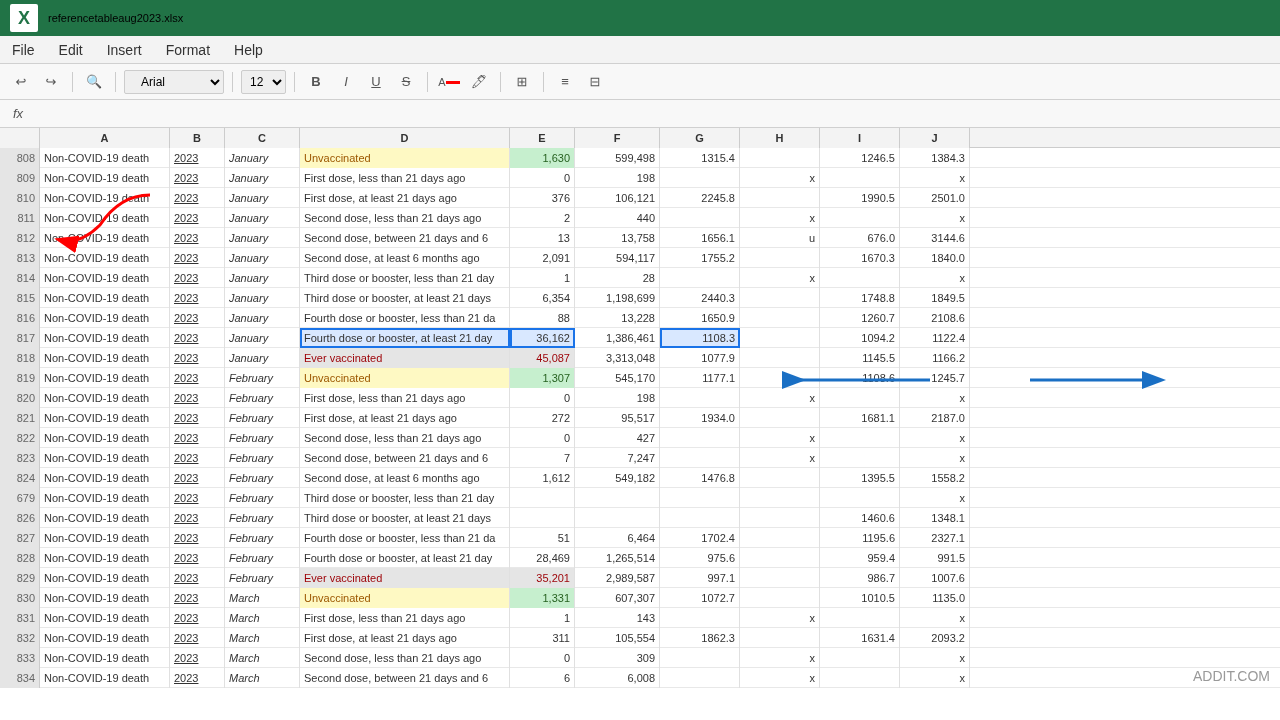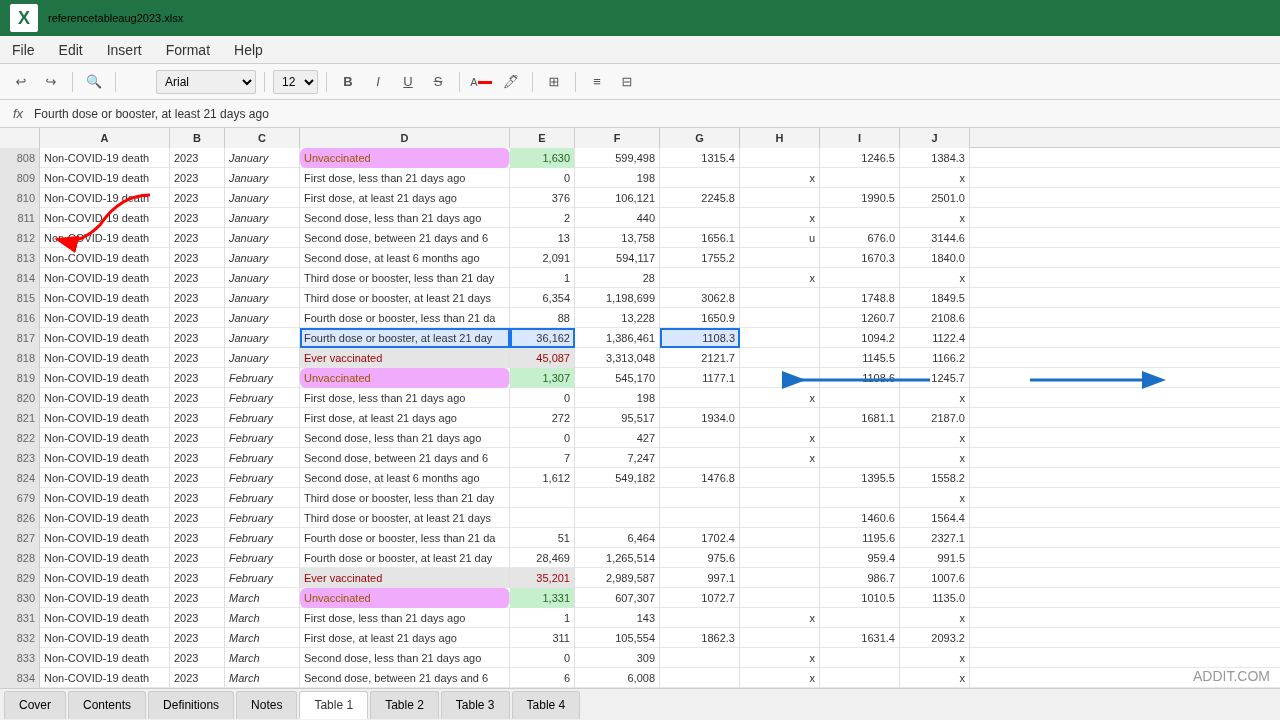--- a/index.html
+++ b/index.html
@@ -24,21 +24,21 @@
     
     .toolbar {
       display: flex; align-items: center; height: 36px; background: #f8f8f8; border-bottom: 1px solid #d0d0d0; padding: 0 8px; gap: 4px;
     }
     .toolbar-btn {
       width: 26px; height: 26px; display: flex; align-items: center; justify-content: center;
       border: 1px solid transparent; border-radius: 2px; cursor: pointer; font-size: 13px; color: #555;
     }
     .toolbar-sep { width: 1px; height: 20px; background: #ccc; margin: 0 4px; }
     .font-select {
-      height: 24px; border: 1px solid #ccc; border-radius: 2px; padding: 0 4px; font-size: 12px; width: 100px; margin-left: 32px;
+      height: 24px; border: 1px solid #ccc; border-radius: 2px; padding: 0 12px; font-size: 12px; width: 100px;
     }
     .font-size-select {
       height: 24px; border: 1px solid #ccc; border-radius: 2px; padding: 0 4px; font-size: 12px; width: 45px;
     }
     .toolbar-btn.bold { font-weight: bold; }
     .toolbar-btn.italic { font-style: italic; }
     .toolbar-btn.underline { text-decoration: underline; }
     
     
     .formula-bar {
@@ -70,33 +70,33 @@
     .table-row { display: flex; height: 20px; border-bottom: 1px solid #e8e8e8; }
     .cell {
       height: 20px; border-right: 1px solid #e0e0e0; display: flex; align-items: center;
       padding: 0 4px; font-size: 11px; color: #333; overflow: hidden; white-space: nowrap;
     }
     .cell.row-num {
       width: 40px; min-width: 40px; background: #e5e5e5; border-right: 1px solid #ccc;
       justify-content: flex-end; font-size: 11px; color: #666;
     }
     .cell.col-a { width: 130px; min-width: 130px; }
-    .cell.col-b { width: 55px; min-width: 55px; }
+    .cell.col-b { width: 55px; min-width: 55px; text-decoration: underline; }
     .cell.col-c { width: 75px; min-width: 75px; font-style: italic; }
     .cell.col-d { width: 210px; min-width: 210px; }
     .cell.col-e { width: 65px; min-width: 65px; justify-content: flex-end; }
     .cell.col-f { width: 85px; min-width: 85px; justify-content: flex-end; }
     .cell.col-g { width: 80px; min-width: 80px; justify-content: flex-end; }
     .cell.col-h { width: 80px; min-width: 80px; justify-content: flex-end; }
     .cell.col-i { width: 80px; min-width: 80px; justify-content: flex-end; }
     .cell.col-j { width: 70px; min-width: 70px; justify-content: flex-end; }
     
     .cell.highlighted-green { background: #c6efce; color: #276221; padding-left: 35px; }
     .cell.highlighted-red { background: #e5e5e5; color: #9c0006; }
-    .cell.highlighted-orange { background: #f0abfc; color: #9c5700; border-radius: 6px; }
+    .cell.highlighted-orange { background: #fef9c3; color: #9c5700; }
     .cell.selected { background: #d9e8ff; outline: 2px solid #1a73e8; outline-offset: -2px; }
     
     
     .banner-overlay {
       position: absolute;
       top: 380px;
       left: 0;
       width: 1280px;
       height: 60px;
       background: #000;
@@ -183,21 +183,20 @@
     <div class="toolbar-btn" style="font-size:13px;">🖊</div>
     <div class="toolbar-sep"></div>
     <div class="toolbar-btn">⊞</div>
     <div class="toolbar-sep"></div>
     <div class="toolbar-btn">≡</div>
     <div class="toolbar-btn">⊟</div>
   </div>
 
   <div class="formula-bar">
     <span class="formula-icon"><em>f</em>x</span>
-    <span class="formula-text">Fourth dose or booster, at least 21 days ago</span>
   </div>
 
   <div class="spreadsheet-container">
 
     <div class="col-headers">
       <div class="row-num-header"></div>
       <div class="col-header" style="width:130px;min-width:130px;">A</div>
       <div class="col-header" style="width:55px;min-width:55px;">B</div>
       <div class="col-header" style="width:75px;min-width:75px;">C</div>
       <div class="col-header" style="width:210px;min-width:210px;">D</div>
@@ -302,21 +301,21 @@
           <div class="cell col-j">x</div>
         </div>
         <div class="table-row">
           <div class="cell row-num">815</div>
           <div class="cell col-a">Non-COVID-19 death</div>
           <div class="cell col-b">2023</div>
           <div class="cell col-c">January</div>
           <div class="cell col-d">Third dose or booster, at least 21 days</div>
           <div class="cell col-e">6,354</div>
           <div class="cell col-f">1,198,699</div>
-          <div class="cell col-g">3062.8</div>
+          <div class="cell col-g">2440.3</div>
           <div class="cell col-h"></div>
           <div class="cell col-i">1748.8</div>
           <div class="cell col-j">1849.5</div>
         </div>
         <div class="table-row">
           <div class="cell row-num">816</div>
           <div class="cell col-a">Non-COVID-19 death</div>
           <div class="cell col-b">2023</div>
           <div class="cell col-c">January</div>
           <div class="cell col-d">Fourth dose or booster, less than 21 da</div>
@@ -341,21 +340,21 @@
           <div class="cell col-j">1122.4</div>
         </div>
         <div class="table-row">
           <div class="cell row-num">818</div>
           <div class="cell col-a">Non-COVID-19 death</div>
           <div class="cell col-b">2023</div>
           <div class="cell col-c">January</div>
           <div class="cell col-d highlighted-red">Ever vaccinated</div>
           <div class="cell col-e highlighted-red">45,087</div>
           <div class="cell col-f">3,313,048</div>
-          <div class="cell col-g">2121.7</div>
+          <div class="cell col-g">1077.9</div>
           <div class="cell col-h"></div>
           <div class="cell col-i">1145.5</div>
           <div class="cell col-j">1166.2</div>
         </div>
         <div class="table-row">
           <div class="cell row-num">819</div>
           <div class="cell col-a">Non-COVID-19 death</div>
           <div class="cell col-b">2023</div>
           <div class="cell col-c">February</div>
           <div class="cell col-d highlighted-orange">Unvaccinated</div>
@@ -448,21 +447,21 @@
           <div class="cell row-num">826</div>
           <div class="cell col-a">Non-COVID-19 death</div>
           <div class="cell col-b">2023</div>
           <div class="cell col-c">February</div>
           <div class="cell col-d">Third dose or booster, at least 21 days</div>
           <div class="cell col-e"></div>
           <div class="cell col-f"></div>
           <div class="cell col-g"></div>
           <div class="cell col-h"></div>
           <div class="cell col-i">1460.6</div>
-          <div class="cell col-j">1564.4</div>
+          <div class="cell col-j">1348.1</div>
         </div>
         <div class="table-row">
           <div class="cell row-num">827</div>
           <div class="cell col-a">Non-COVID-19 death</div>
           <div class="cell col-b">2023</div>
           <div class="cell col-c">February</div>
           <div class="cell col-d">Fourth dose or booster, less than 21 da</div>
           <div class="cell col-e">51</div>
           <div class="cell col-f">6,464</div>
           <div class="cell col-g">1702.4</div>
@@ -587,24 +586,14 @@
     <defs>
       <marker id="arrowhead-blue2" markerWidth="8" markerHeight="8" refX="6" refY="3" orient="auto">
         <polygon points="0 0, 8 3, 0 6" fill="#1a6fc4"></polygon>
       </marker>
     </defs>
     <path d="M 10 40 L 140 40" stroke="#1a6fc4" stroke-width="3" fill="none" marker-end="url(#arrowhead-blue2)"></path>
   </svg>
 
   <div style="position:absolute; bottom:36px; right:10px; font-size:14px; color:#999; z-index:5;">ADDIT.COM</div>
 
-  <div class="bottom-tabs">
-    <div class="sheet-tab">Cover</div>
-    <div class="sheet-tab">Contents</div>
-    <div class="sheet-tab">Definitions</div>
-    <div class="sheet-tab">Notes</div>
-    <div class="sheet-tab active">Table 1</div>
-    <div class="sheet-tab">Table 2</div>
-    <div class="sheet-tab">Table 3</div>
-    <div class="sheet-tab">Table 4</div>
-  </div>
 
 </div>
 
 </body></html>

